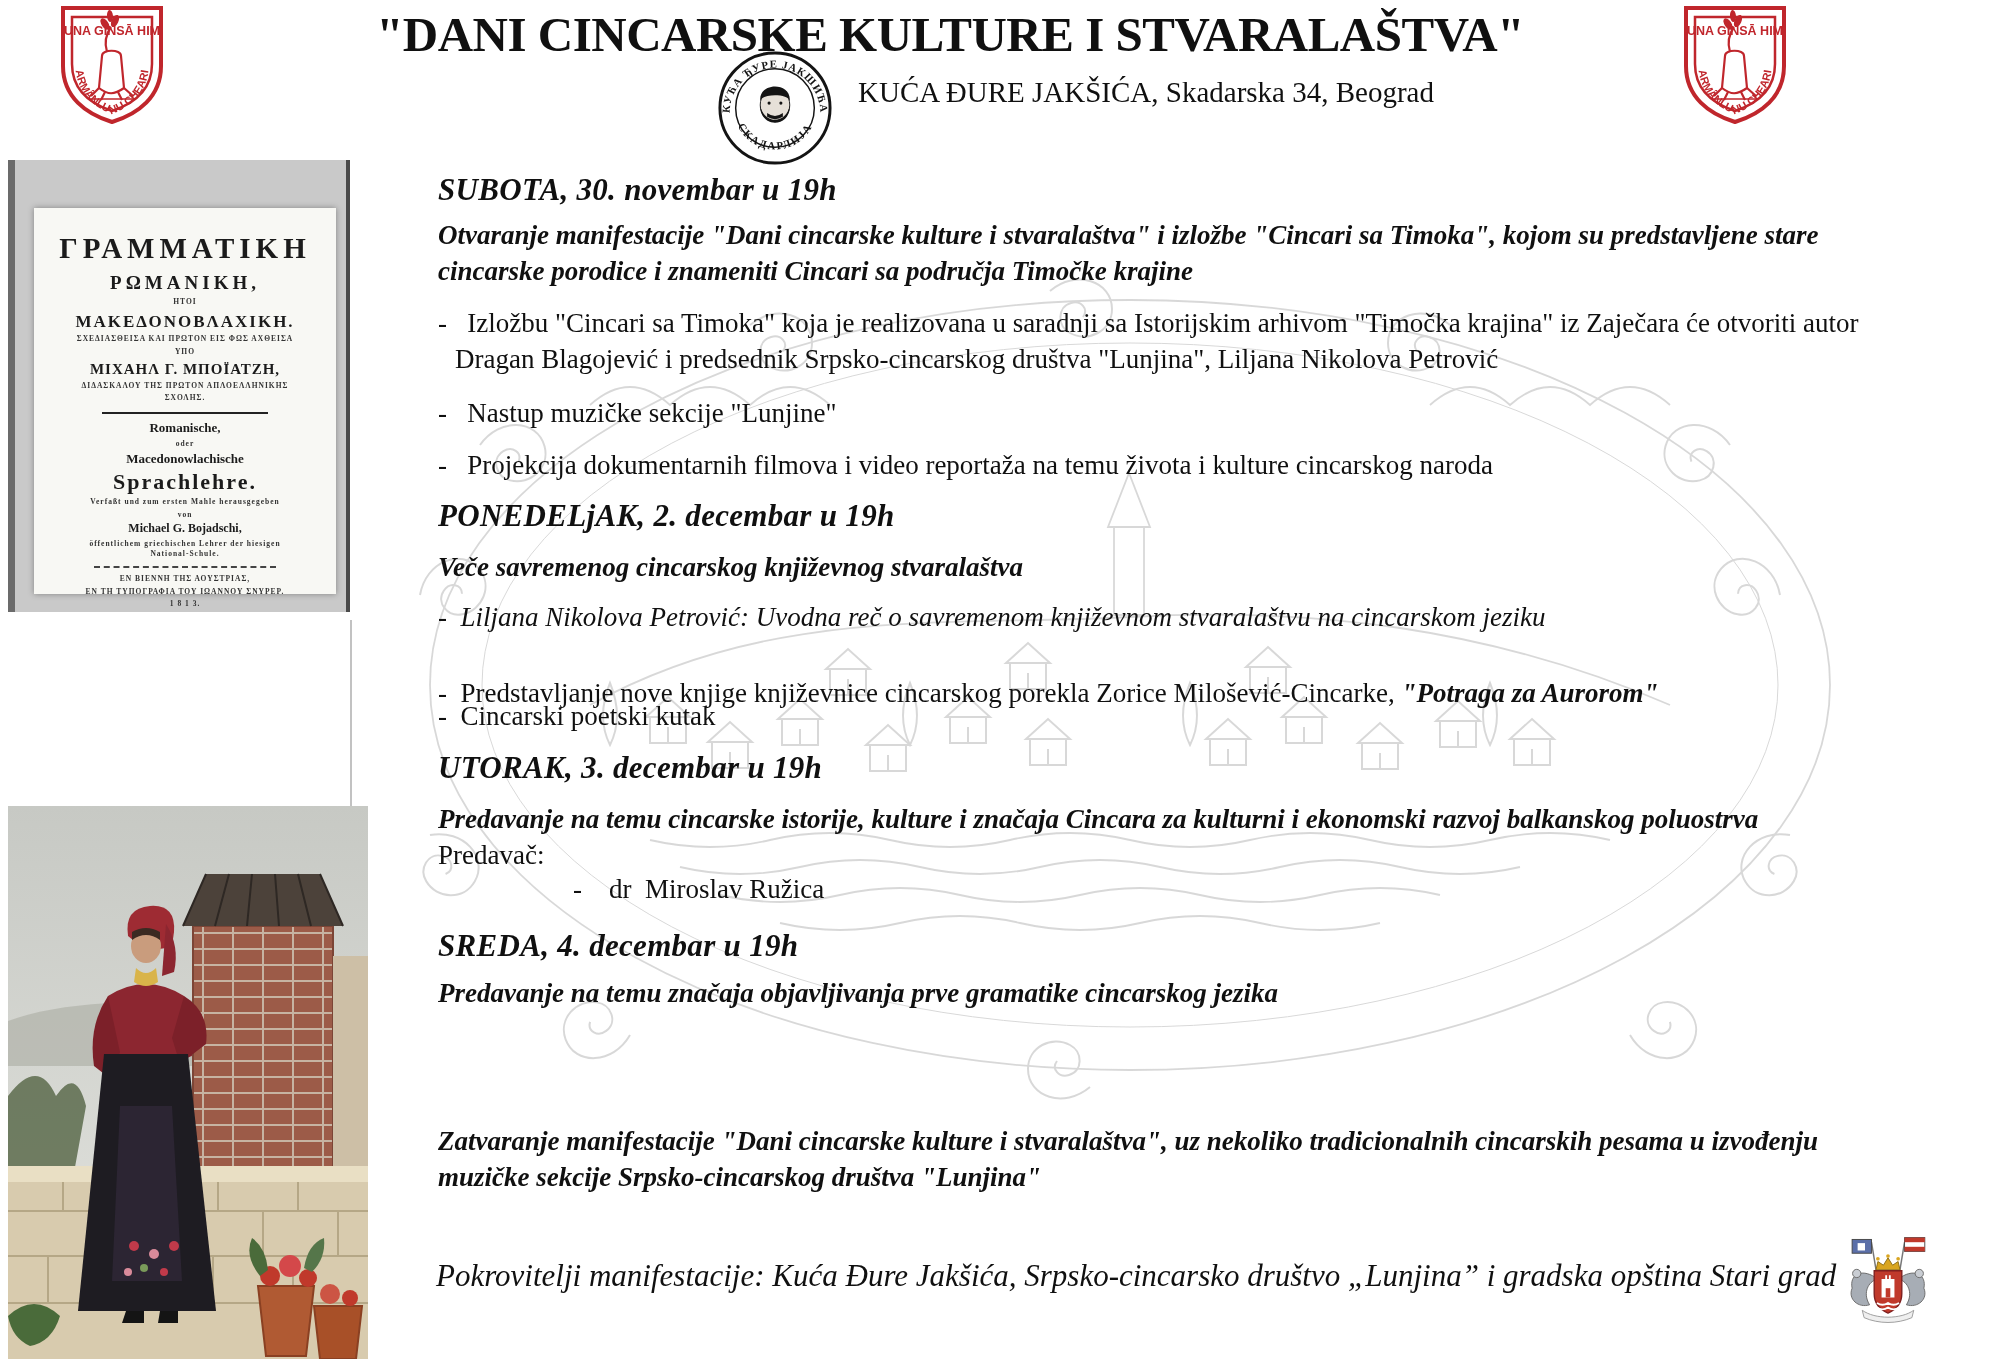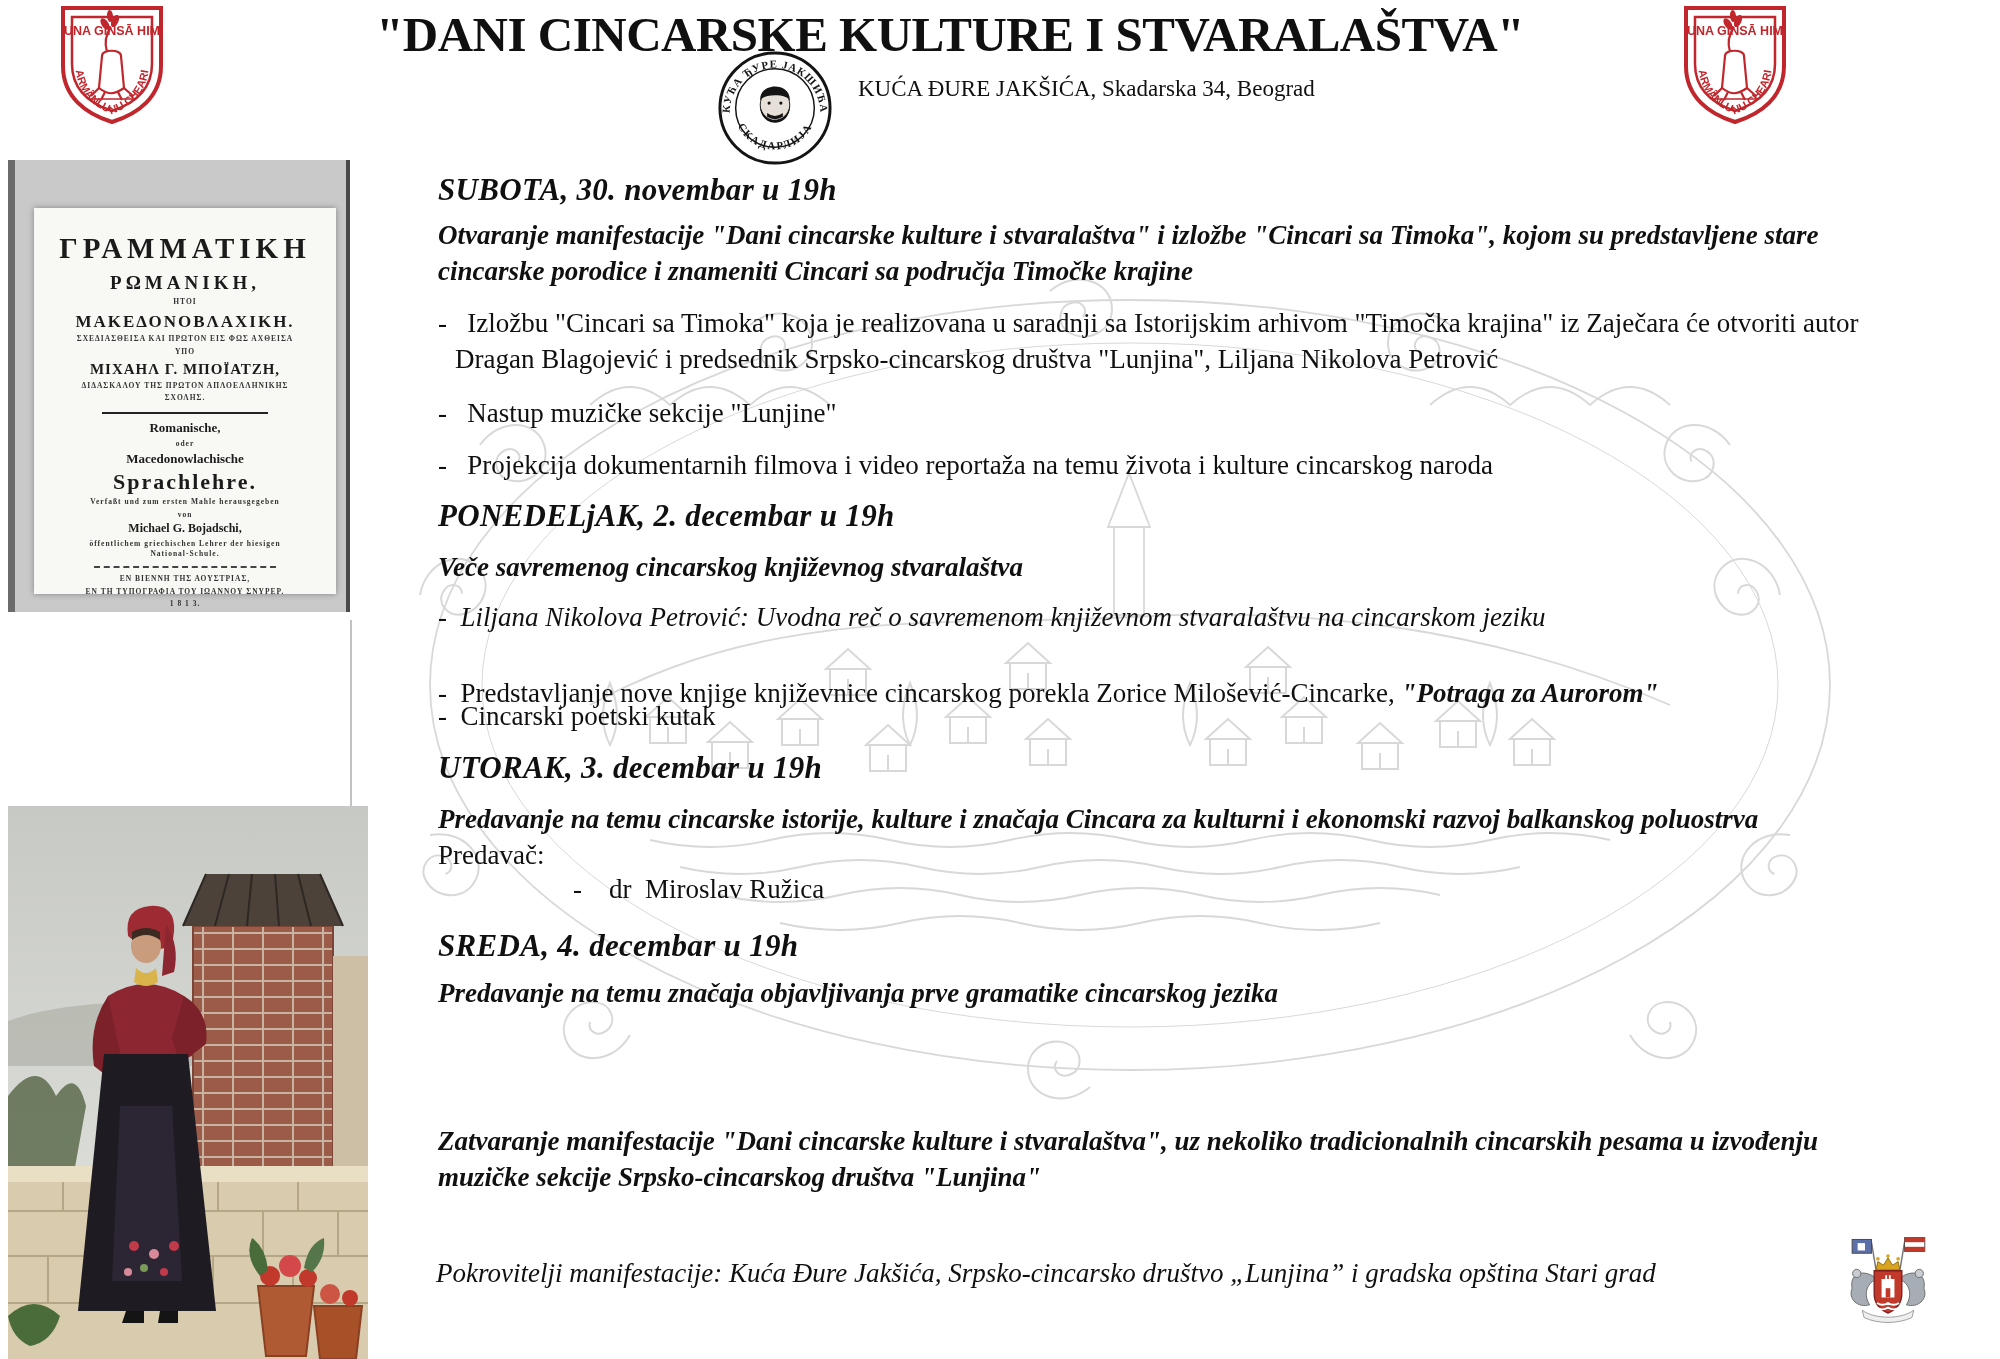--- a/index.html
+++ b/index.html
@@ -3,21 +3,21 @@
 <meta charset="utf-8">
 <style>
   html,body{margin:0;padding:0;background:#888;}
   .page{position:relative;width:2000px;height:1359px;background:#ffffff;overflow:hidden;
         font-family:"Liberation Serif",serif;color:#101010;margin:0 auto;}
   .abs{position:absolute;}
 
   
   .title{left:240px;top:6px;width:1420px;text-align:center;font-size:49px;font-weight:bold;
          letter-spacing:-0.5px;white-space:nowrap;}
-  .venue{left:858px;top:76px;font-size:23px;}
+  .venue{left:858px;top:76px;font-size:29px;}
   .logo-wrap{left:716px;top:50px;width:118px;height:118px;}
 
   
   .emblem{width:114px;height:122px;}
 
   
   .book{left:8px;top:160px;width:342px;height:452px;background:#c9c9c9;
         border-right:4px solid #4a4a4a;box-sizing:border-box;}
   .book:before{content:"";position:absolute;left:0;top:0;width:7px;height:100%;background:#6b6b6b;}
   .bpage{position:absolute;left:26px;top:48px;right:10px;bottom:18px;background:#f8f8f4;
@@ -46,21 +46,21 @@
   .tcol{left:438px;width:1475px;line-height:1.32;}
   .day-heading{font-size:31px;font-weight:bold;font-style:italic;letter-spacing:.3px;}
   .intro-line{font-size:27px;font-weight:bold;font-style:italic;}
   .body-line{font-size:27px;}
   .bullet{padding-left:17px;text-indent:-17px;}
   .it{font-style:italic;}
   .bi{font-weight:bold;font-style:italic;}
   .nowrap{white-space:nowrap;width:1560px;}
   .lect{padding-left:135px;}
   .closing{font-size:27px;font-weight:bold;font-style:italic;}
-  .sponsors{left:436px;top:1258px;width:1460px;font-size:27px;font-style:italic;}
+  .sponsors{left:436px;top:1258px;width:1460px;font-size:31px;font-style:italic;}
 
   .crest{left:1842px;top:1232px;width:92px;height:94px;}
 </style>
 </head>
 <body>
 
 <div class="page">
 
   <svg class="abs watermark" viewBox="0 0 1560 840" xmlns="http://www.w3.org/2000/svg">
     <defs>

